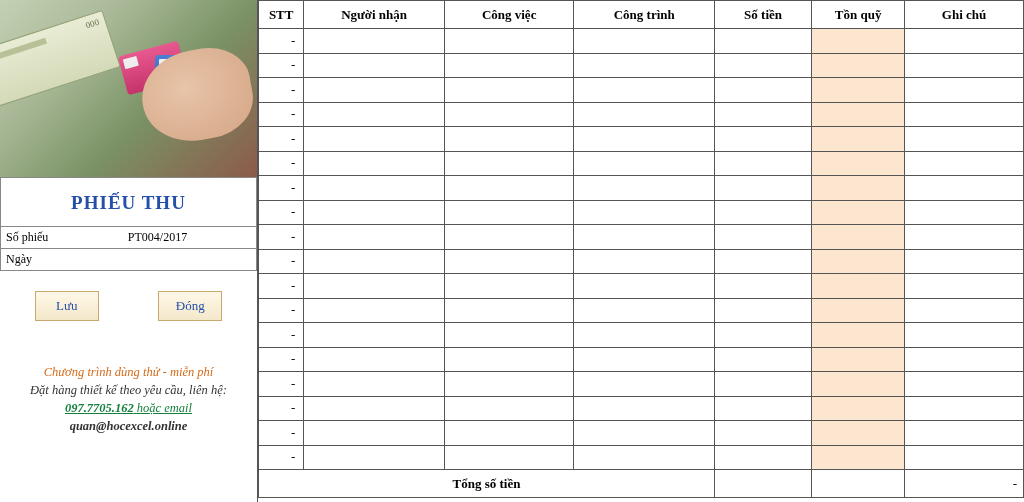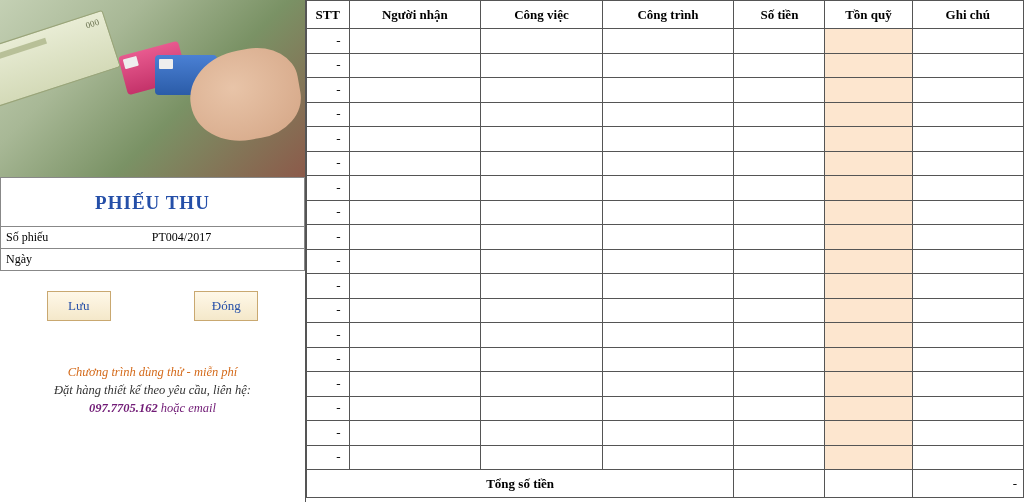--- a/index.html
+++ b/index.html
@@ -5,21 +5,21 @@
     * { box-sizing: border-box; margin: 0; padding: 0; }
     body {
       font-family: "Times New Roman", serif;
       font-size: 13px;
       background: #fff;
       width: 1024px;
       height: 502px;
       display: flex;
     }
     .left-panel {
-      width: 306px;
+      width: 258px;
       display: flex;
       flex-direction: column;
       border-right: 1px solid #555;
     }
     .image-area {
       height: 178px;
       background: linear-gradient(135deg, #c4d0b4 0%, #a8b896 30%, #7a9265 60%, #8c5a4a 100%);
       position: relative;
       overflow: hidden;
       border-bottom: 1px solid #888;
@@ -107,21 +107,21 @@
 
     .footer-text {
       text-align: center;
       font-style: italic;
       padding: 24px 12px 8px;
       font-size: 12.5px;
       line-height: 1.45;
     }
     .footer-line1 { color: #d46a1a; }
     .footer-line2 { color: #333; }
-    .footer-line3 { color: #701a75; font-weight: bold; }
+    .footer-line3 { color: #15803d; font-weight: bold; text-decoration: underline; }
     .footer-email { color: #333; font-weight: bold; }
 
     .right-panel {
       flex: 1;
       display: flex;
       flex-direction: column;
     }
     table {
       width: 100%;
       border-collapse: collapse;
@@ -185,20 +185,21 @@
     <button class="btn">Lưu</button>
     <button class="btn">Đóng</button>
   </div>
 
   <div class="footer-text">
     <div class="footer-line1">Chương trình dùng thử - miễn phí</div>
     <div class="footer-line2">Đặt hàng thiết kế theo yêu cầu, liên hệ:</div>
     <div class="footer-line3">
       <span>097.7705.162</span><span style="font-weight:normal"> hoặc email</span>
     </div>
+    <div class="footer-email">quan@hocexcel.online</div>
   </div>
 </div>
 
 <div class="right-panel">
   <table>
     <colgroup>
       <col class="stt">
         <col class="recv">
         <col class="job">
         <col class="proj">

